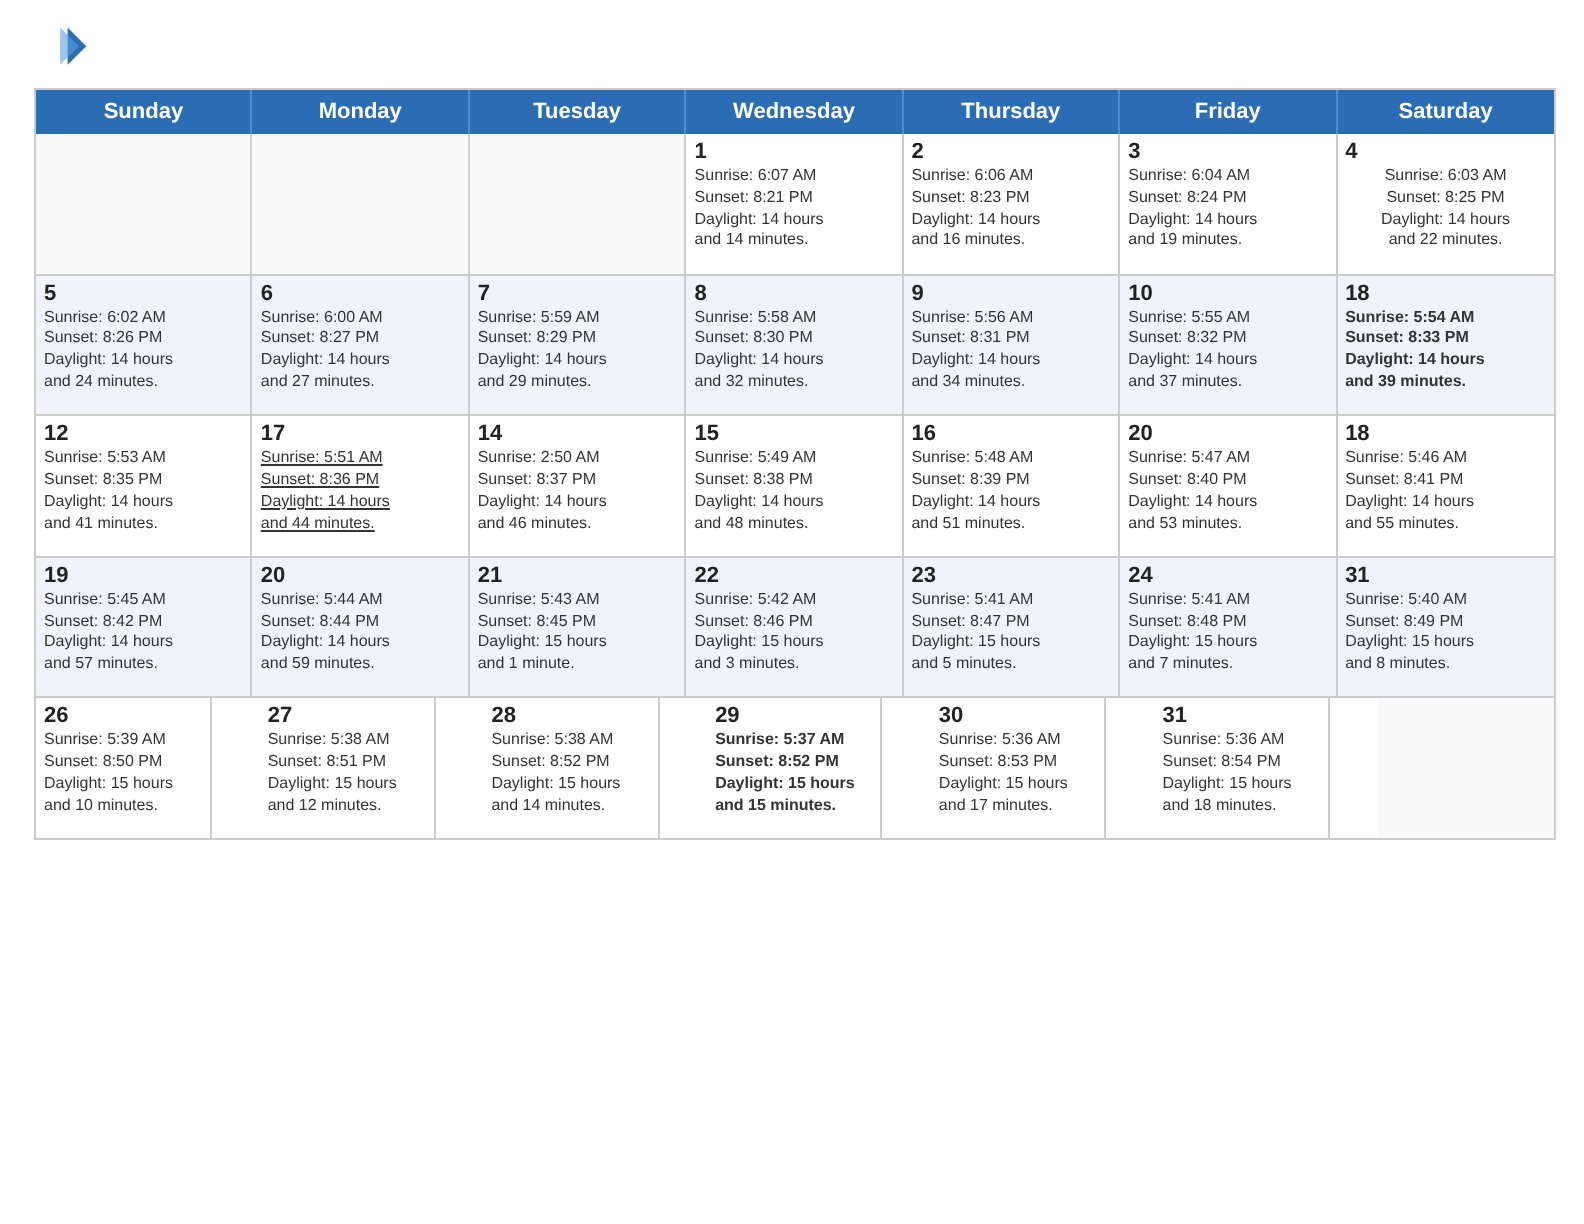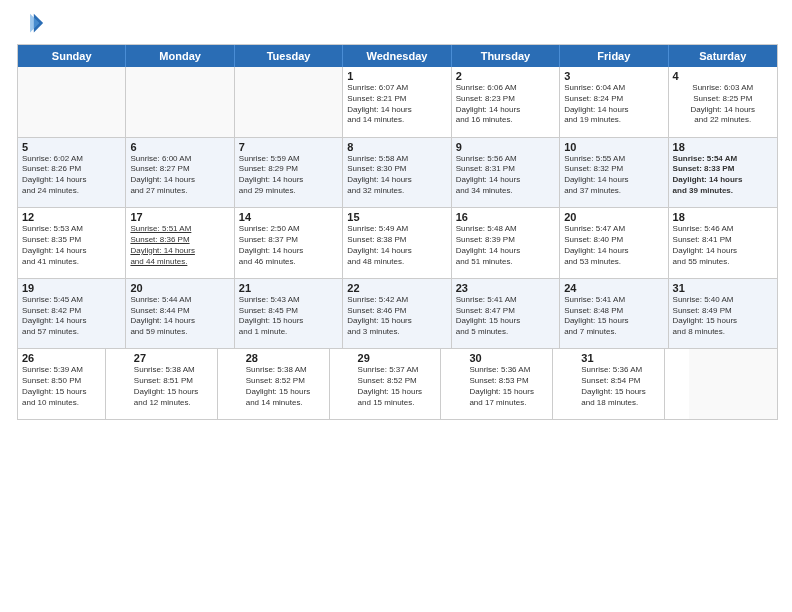--- a/index.html
+++ b/index.html
@@ -363,21 +363,21 @@
           </div>
           <div class="cal-cell">
             <span class="day-number">28</span>
             <div class="day-info" style="white-space: pre-line;">Sunrise: 5:38 AM
 Sunset: 8:52 PM
 Daylight: 15 hours
 and 14 minutes.</div>
           </div>
           <div class="cal-cell">
             <span class="day-number">29</span>
-            <div class="day-info" style="white-space: pre-line;">Sunrise: 5:37 AM
+            <div class="day-info" style="white-space: pre-line; font-weight: bold;">Sunrise: 5:37 AM
 Sunset: 8:52 PM
 Daylight: 15 hours
 and 15 minutes.</div>
           </div>
           <div class="cal-cell">
             <span class="day-number">30</span>
             <div class="day-info" style="white-space: pre-line;">Sunrise: 5:36 AM
 Sunset: 8:53 PM
 Daylight: 15 hours
 and 17 minutes.</div>

